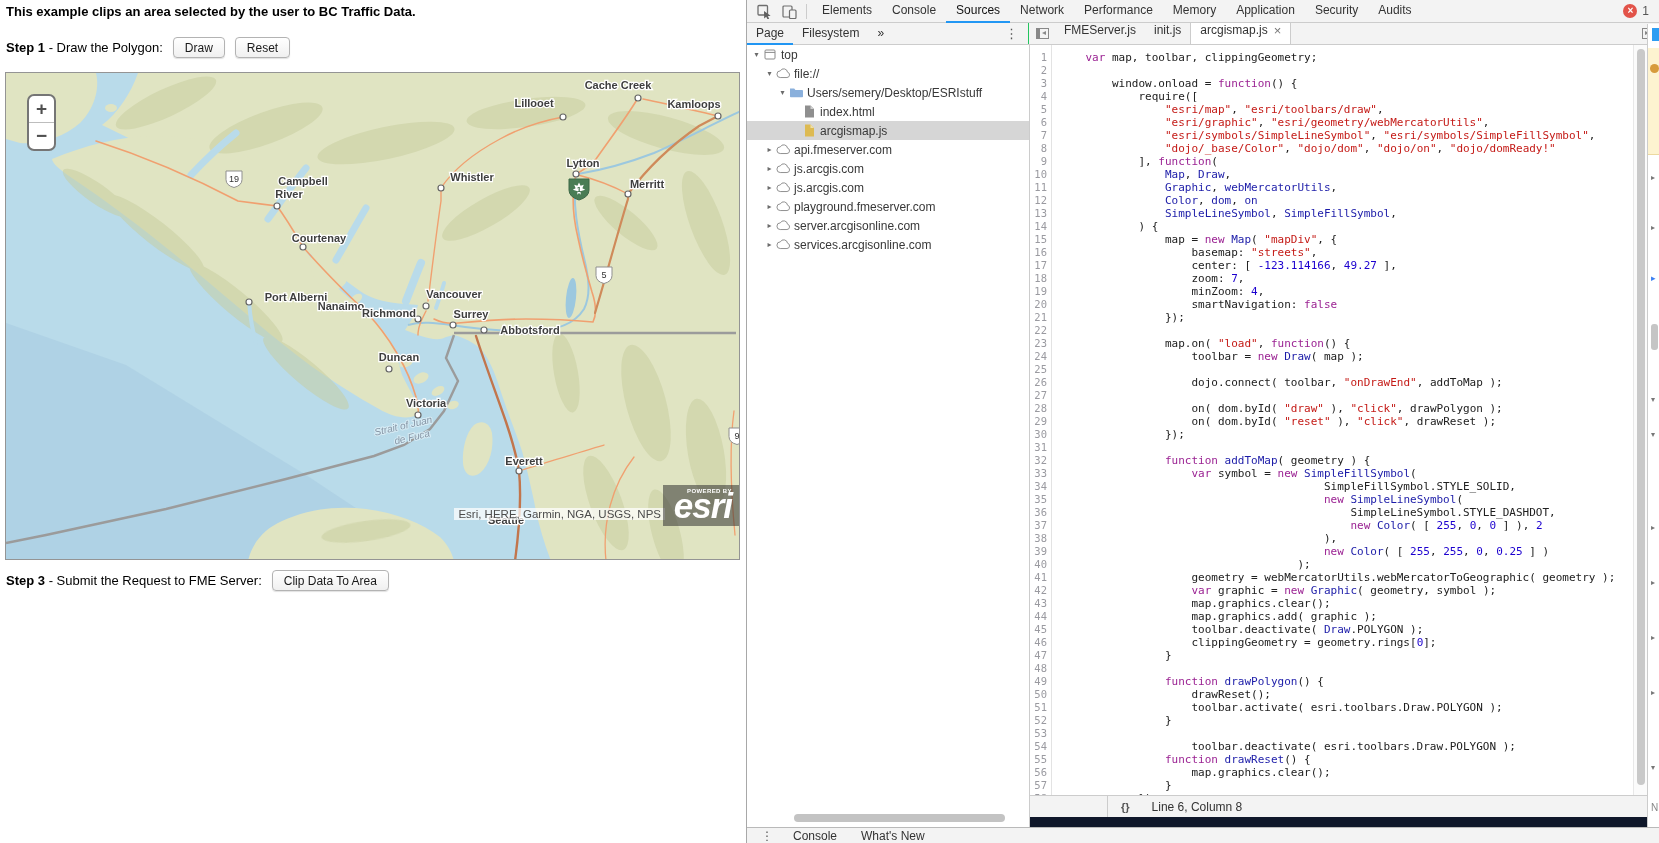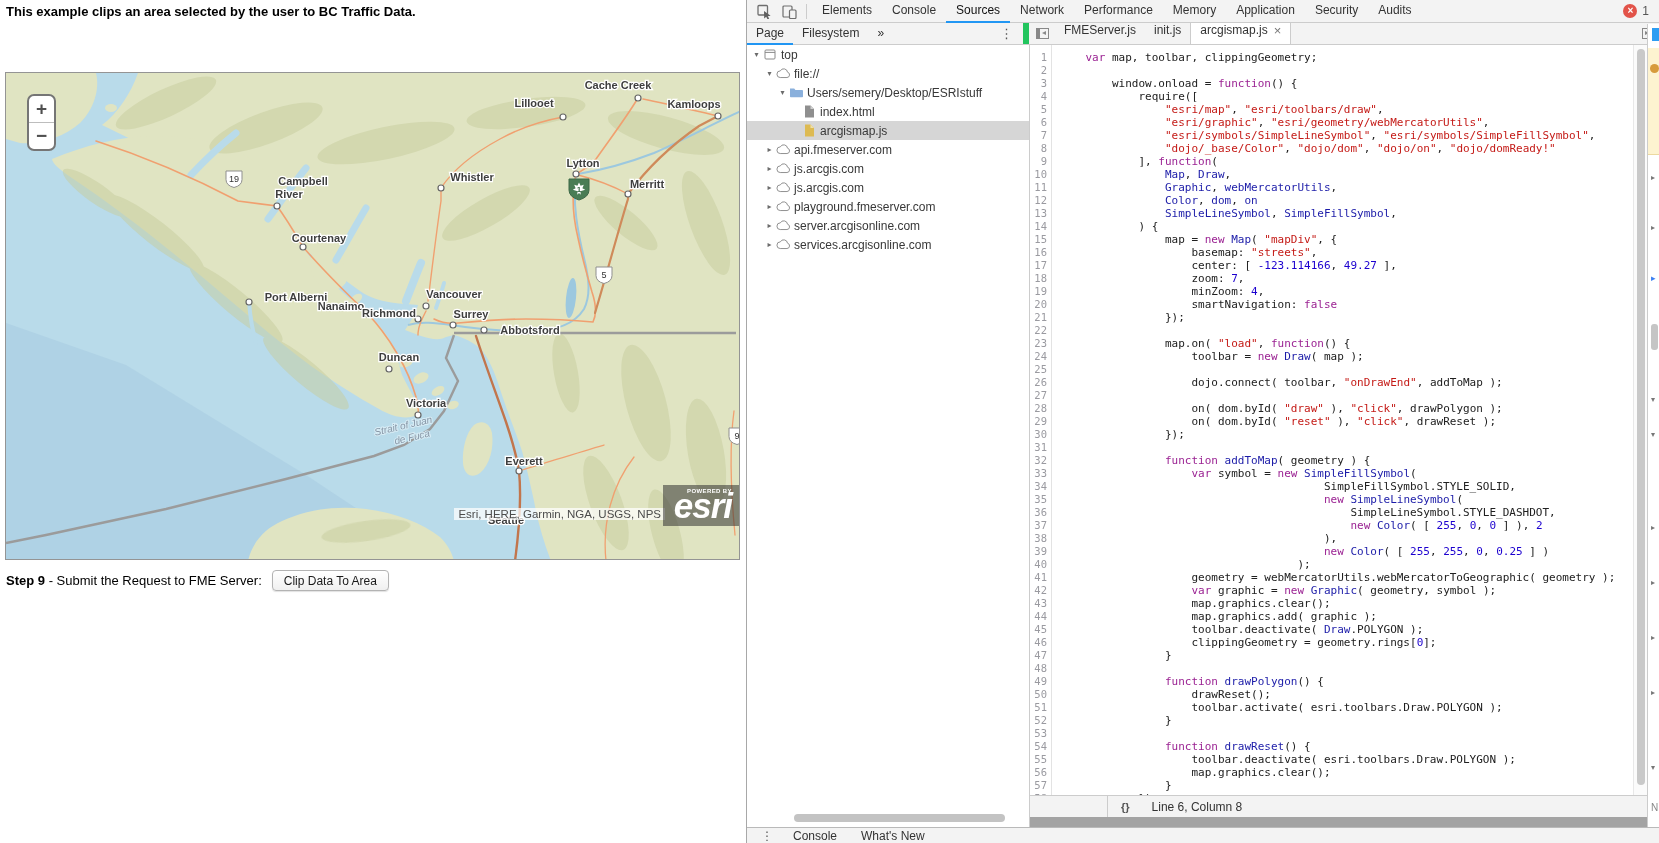--- a/index.html
+++ b/index.html
@@ -32,34 +32,34 @@
         paint-order:stroke;text-anchor:middle}
   .cdot{fill:#fff;stroke:#666;stroke-width:1.2}
   .sh-w{fill:#fff;stroke:#8f8f8f;stroke-width:1}
   .sh-wt{font:9px "Liberation Sans",sans-serif;fill:#333;text-anchor:middle}
   .sh-g{fill:#4a7d55;stroke:#3c6847;stroke-width:1}
   .sh-leaf{fill:#fff}
   .sh-gt{font:bold 8px "Liberation Sans",sans-serif;fill:#3c6847;text-anchor:middle}
 
   
   #devtools{position:absolute;left:746px;top:0;width:913px;height:843px;border-left:1px solid #a8a8a8;
-       box-sizing:border-box;background:#a3a3a3;font-size:12px;color:#333}
+       box-sizing:border-box;background:#0f172a;font-size:12px;color:#333}
   .dt-toolbar{position:absolute;left:0;top:0;width:100%;height:23px;background:#f3f3f3;
        border-bottom:1px solid #ccc;display:flex;align-items:center;box-sizing:border-box}
   .tool-ico{width:16px;height:16px;margin-left:9px;display:flex;align-items:center;justify-content:center}
   .tool-sep{width:1px;height:15px;background:#ccc;margin:0 5px 0 9px}
   .dt-tab{padding:0 10px;height:23px;line-height:21px;box-sizing:border-box;border-bottom:2px solid transparent}
   .dt-tab.active{border-bottom-color:#2196f3;color:#121212}
   .badge{margin-left:auto;display:flex;align-items:center;gap:5px;margin-right:10px}
   .errball{width:14px;height:14px;border-radius:50%;background:#e25349;color:#fff;font-size:10px;
        line-height:14px;text-align:center;font-weight:bold}
   .errcount{color:#555}
   .dt-row2{position:absolute;left:0;top:23px;width:100%;height:22px;background:#f3f3f3;
        border-bottom:1px solid #ccc;box-sizing:border-box;display:flex}
-  .nav-head{width:282px;flex:none;display:flex;align-items:center;border-right:6px solid #22c55e;box-sizing:border-box}
+  .nav-head{width:282px;flex:none;display:flex;align-items:center;border-right:1px solid #22c55e;box-sizing:border-box}
   .nav-tab{padding:0 9px;height:22px;line-height:20px;box-sizing:border-box;border-bottom:2px solid transparent}
   .nav-tab.active{border-bottom-color:#2196f3}
   .nav-menu{margin-left:auto;padding:0 10px;color:#555;font-size:13px}
   .etabs{flex:1;display:flex;align-items:stretch;min-width:0}
   .ecollapse{width:26px;display:flex;align-items:center;justify-content:center;flex:none}
   .ico-panel{width:13px;height:11px;border:1px solid #888;box-sizing:border-box;position:relative}
   .ico-panel::before{content:"";position:absolute;left:0;top:0;width:3px;height:100%;background:#888}
   .ico-panel::after{content:"";position:absolute;left:5px;top:2px;border-top:2.5px solid transparent;
        border-bottom:2.5px solid transparent;border-right:4px solid #888}
   .ico-panel.flip::before{left:auto;right:0}
@@ -105,20 +105,25 @@
   .rs-thumb{position:absolute;left:3px;width:7px;height:26px;background:#c5c5c5;border-radius:3px}
   .rs-n{position:absolute;left:3px;font-size:10px;color:#888}
 </style>
 </head>
 <body>
 
 <div id="app">
 
   <div class="pg-title">This example clips an area selected by the user to BC Traffic Data.</div>
 
+  <div class="step" id="step1">
+    <span><b>Step 1</b><span> - Draw the Polygon:</span></span>
+    <button class="btn">Draw</button>
+    <button class="btn">Reset</button>
+  </div>
 
   <div id="map">
     <svg width="735" height="488" viewBox="0 0 735 488">
       <rect x="0" y="0" width="735" height="488" fill="#b9dbea"></rect>
       <path d="M0,250 L120,292 L300,402 L430,488 L0,488 Z" fill="#accfe3" opacity="0.75"></path>
       <g>
 
         <path fill="#e0e4c2" d="M132,0 C125,20 112,40 96,52 C120,64 146,76 172,90 C204,108 236,130 266,152 C296,174 326,198 354,218 C374,232 398,230 412,232 C410,240 404,250 399,257 L415,263 C425,266 433,268 440,264 L448,262 C462,266 473,272 480,283 C488,296 492,310 497,325 C503,343 510,360 516,378 C520,392 524,410 528,428 C532,450 538,470 545,488 L735,488 L735,0 Z"></path>
 
         <path fill="#e0e4c2" d="M0,0 H90 C94,16 88,36 74,50 C58,64 34,72 14,70 L0,66 Z"></path>
@@ -258,21 +263,21 @@
       <div class="zbtn">−</div>
     </div>
     <div class="map-attr">Esri, HERE, Garmin, NGA, USGS, NPS</div>
     <div class="esri-logo">
       <div class="pb">POWERED BY</div>
       <div class="big">esri</div>
     </div>
   </div>
 
   <div class="step" id="step2">
-    <span><b>Step 9</b><span> - Submit the Request to FME Server:</span></span>
+    <span><b>Step 3</b><span> - Submit the Request to FME Server:</span></span>
     <button class="btn">Clip Data To Area</button>
   </div>
 
   <div id="devtools">
 
     <div class="dt-toolbar">
       <span class="tool-ico">
         <svg width="15" height="15" viewBox="0 0 15 15">
             <rect x="1" y="1.5" width="9.5" height="9.5" rx="1" fill="none" stroke="#6e6e6e" stroke-width="1.3"></rect>
             <path d="M7,7 L13.6,11.8 L10.7,12.2 L12.2,14.6 L10.6,15.4 L9.2,12.8 L7.2,14.6 Z" fill="#5f5f5f"></path>
@@ -552,22 +557,22 @@
           <div class="cl"><span class="tok-p">                    map.graphics.add( graphic );</span></div>
           <div class="cl"><span class="tok-p">                    toolbar.deactivate( </span><span class="tok-d">Draw</span><span class="tok-p">.POLYGON );</span></div>
           <div class="cl"><span class="tok-p">                    clippingGeometry = geometry.rings[</span><span class="tok-n">0</span><span class="tok-p">];</span></div>
           <div class="cl"><span class="tok-p">                }</span></div>
           <div class="cl">&nbsp;</div>
           <div class="cl"><span class="tok-p">                </span><span class="tok-k">function</span><span class="tok-p"> </span><span class="tok-d">drawPolygon</span><span class="tok-p">() {</span></div>
           <div class="cl"><span class="tok-p">                    drawReset();</span></div>
           <div class="cl"><span class="tok-p">                    toolbar.activate( esri.toolbars.Draw.POLYGON );</span></div>
           <div class="cl"><span class="tok-p">                }</span></div>
           <div class="cl">&nbsp;</div>
+          <div class="cl"><span class="tok-p">                    toolbar.deactivate( esri.toolbars.Draw.POLYGON );</span></div>
           <div class="cl"><span class="tok-p">                </span><span class="tok-k">function</span><span class="tok-p"> </span><span class="tok-d">drawReset</span><span class="tok-p">() {</span></div>
-          <div class="cl"><span class="tok-p">                    toolbar.deactivate( esri.toolbars.Draw.POLYGON );</span></div>
           <div class="cl"><span class="tok-p">                    map.graphics.clear();</span></div>
           <div class="cl"><span class="tok-p">                }</span></div>
           <div class="cl"><span class="tok-p">            });</span></div>
         </div>
     </div>
 
     <div id="vscroll">
       <div id="vthumb"></div>
     </div>
 

